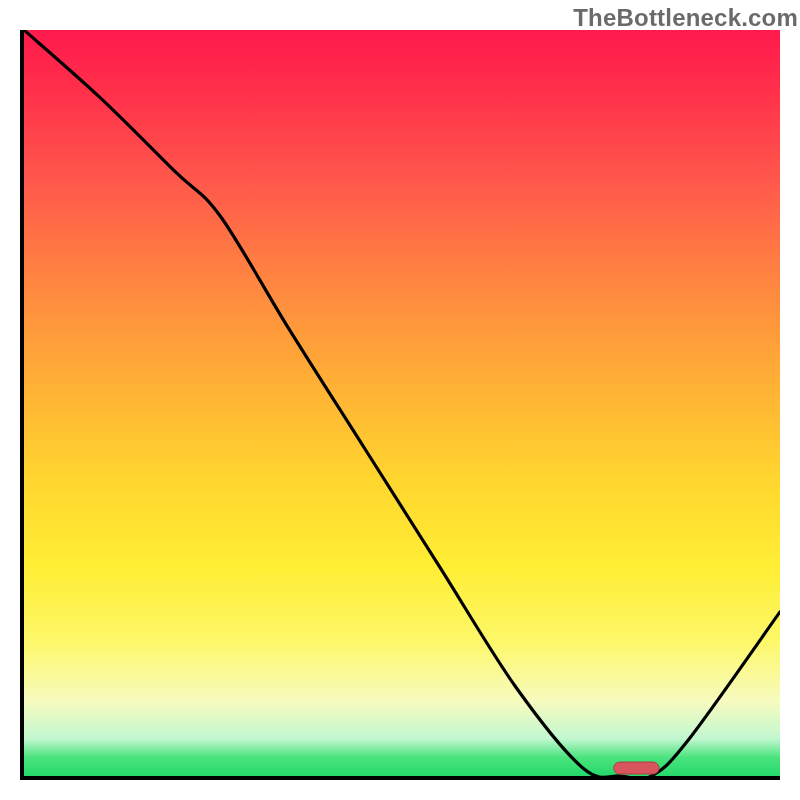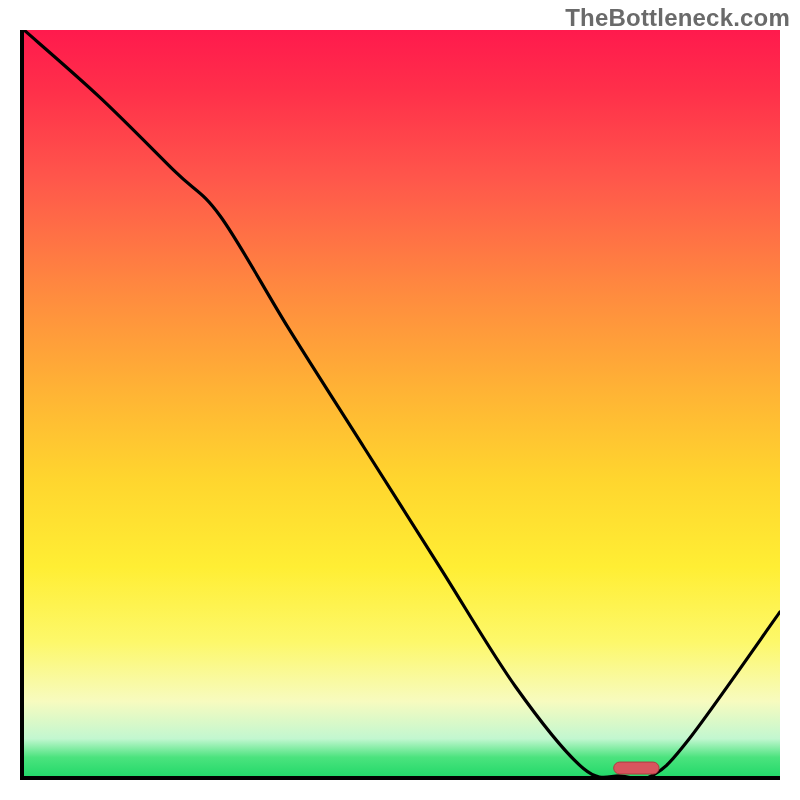--- a/index.html
+++ b/index.html
@@ -12,21 +12,21 @@
   }
   .chart-container {
     position: relative;
     width: 800px;
     height: 800px;
     background: #ffffff;
   }
   .watermark {
     position: absolute;
     top: 4px;
-    right: 10px;
+    right: 2px;
     font-size: 24px;
     font-weight: 600;
     color: #6a6a6a;
     letter-spacing: 0.2px;
     z-index: 10;
   }
   .plot-area {
     position: absolute;
     left: 20px;
     top: 30px;

